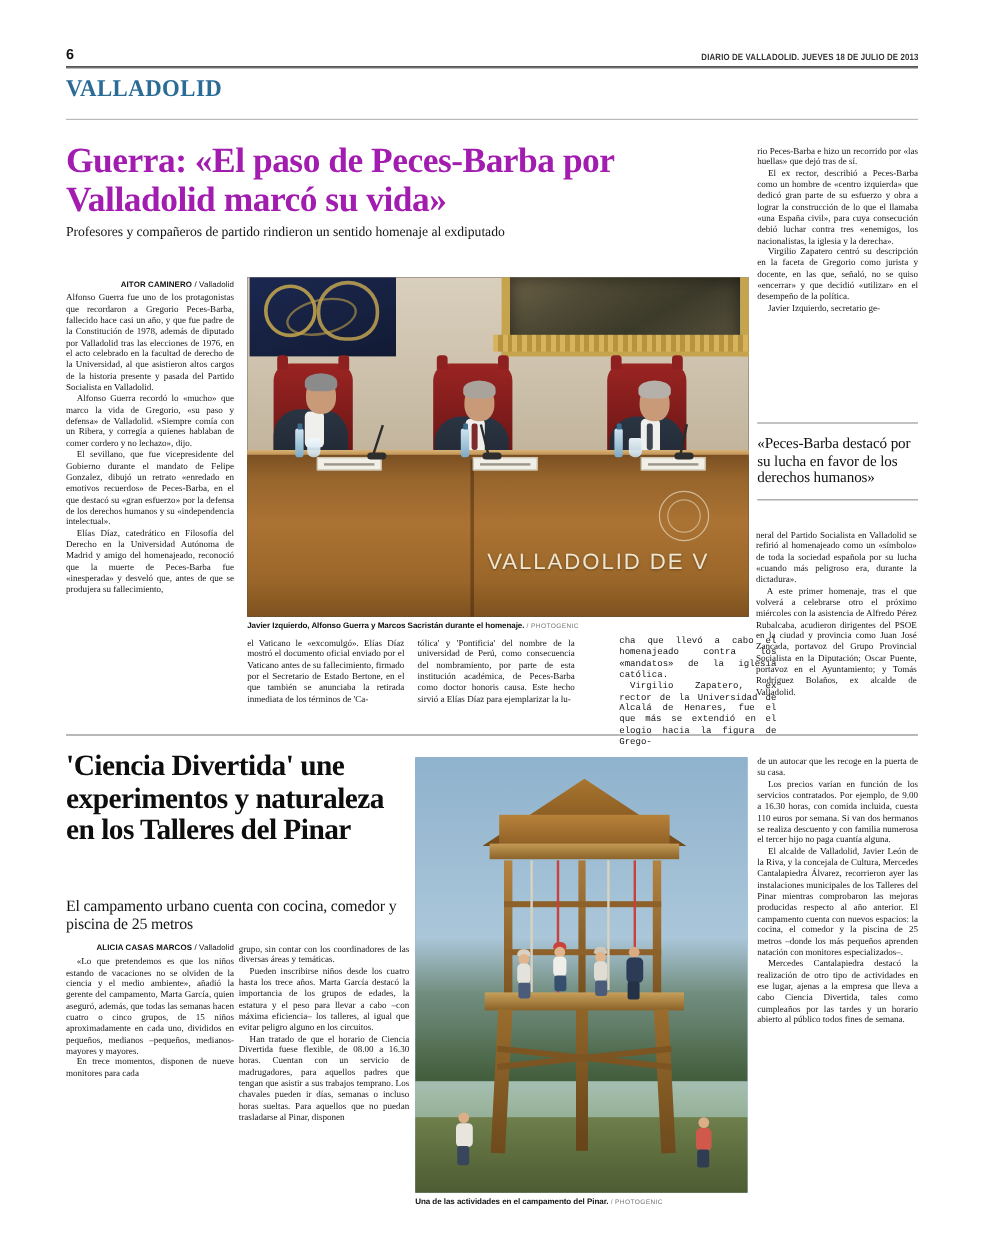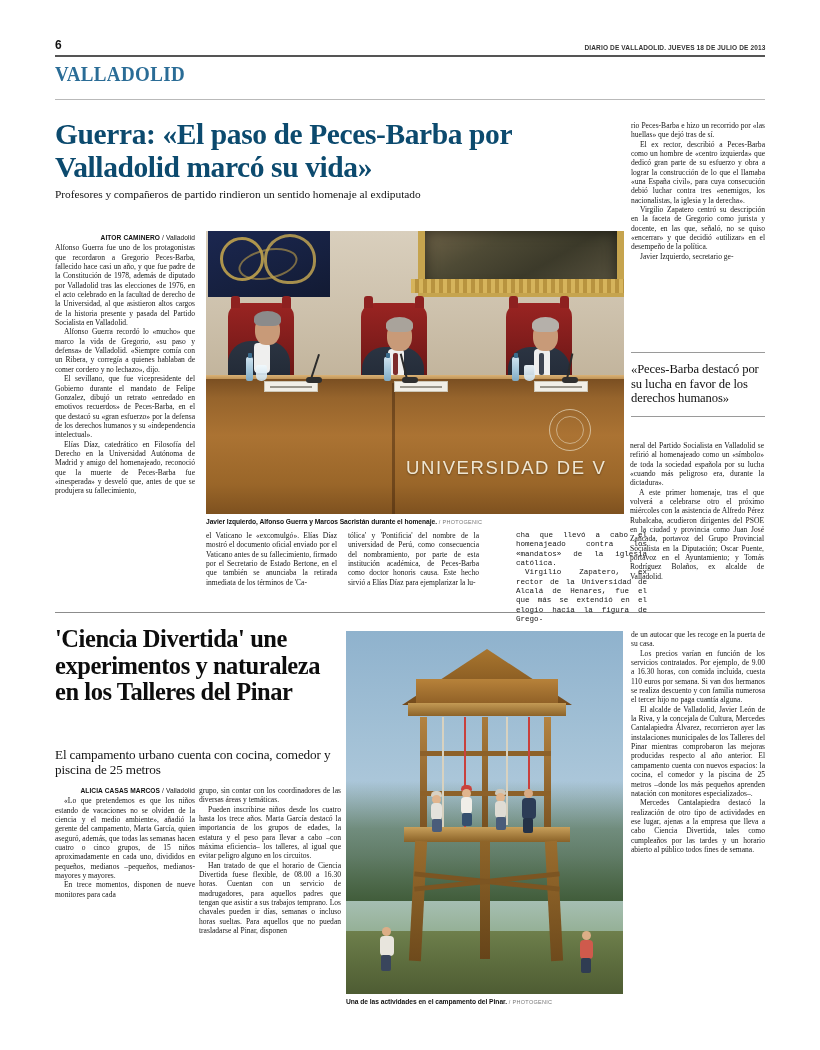--- a/index.html
+++ b/index.html
@@ -98,21 +98,21 @@
     position: absolute;
     left: 55px; top: 118px;
     width: 710px;
   }
   .headline1 {
     font-family: "Liberation Serif", serif;
     font-weight: bold;
     font-size: 29.5px;
     line-height: 32.5px;
     letter-spacing: -0.4px;
-    color: #0c4a6e;
+    color: #a21caf;
     width: 570px;
   }
   .subhead1 {
     font-size: 11.4px;
     line-height: 13px;
     color: #141414;
     width: 575px;
     margin-top: 5px;
     letter-spacing: -0.05px;
   }
@@ -420,21 +420,21 @@
       <div class="p1-shirt" style="left:22px; top:34px;"></div>
       <div class="p1-tie" style="left:27px; top:38px; background:#3d4450;"></div>
       <div class="p1-head" style="left:21px; top:6px;"></div>
       <div class="p1-hair" style="left:20px; top:2px; background:#b5b0aa;"></div>
     </div>
 
     <div class="p1 p1-deskedge"></div>
     <div class="p1 p1-deskfront"></div>
     <div class="p1 p1-deskline"></div>
     <div class="p1 p1-unilogo"></div>
-    <div class="p1 p1-unitext">UNIVERSIDAD DE V</div>
+    <div class="p1 p1-unitext">VALLADOLID DE V</div>
 
     <div class="p1 p1-nameplate" style="left:58px; top:150px;"></div>
     <div class="p1 p1-nameplate" style="left:188px; top:150px;"></div>
     <div class="p1 p1-nameplate" style="left:328px; top:150px;"></div>
     <div class="p1 p1-bottle" style="left:40px; top:126px;"></div>
     <div class="p1 p1-glass" style="left:50px; top:134px;"></div>
     <div class="p1 p1-bottle" style="left:178px; top:126px;"></div>
     <div class="p1 p1-bottle" style="left:306px; top:126px;"></div>
     <div class="p1 p1-glass" style="left:318px; top:134px;"></div>
     <div class="p1 p1-mic" style="left:104px; top:122px; transform:rotate(18deg);"></div>

